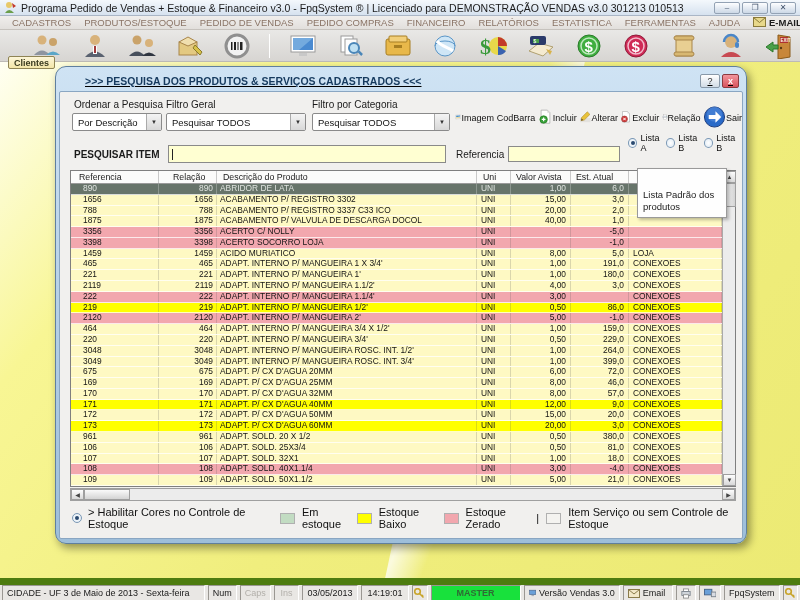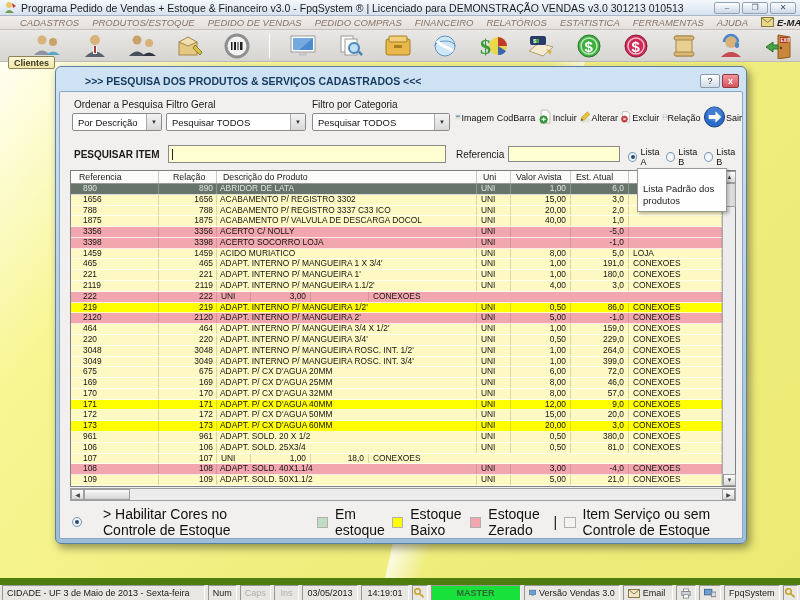--- a/index.html
+++ b/index.html
@@ -12,21 +12,21 @@
     background:linear-gradient(#f4f8fc,#d6e2ef); border-bottom:1px solid #aab6c6;
     display:flex; align-items:center; padding:0 4px; }
   .titlebar .ttext { font-size:10.5px; color:#1c1c1c; margin-left:4px; white-space:nowrap; }
   .winbtns { margin-left:auto; display:flex; gap:2px; }
   .winbtn { width:26px; height:12px; border:1px solid #93a2b4; border-radius:2px;
     background:linear-gradient(#fdfeff,#ccd8e6); font-size:8px; line-height:10px;
     text-align:center; color:#40516a; }
 
   .menubar { position:absolute; left:0; top:16px; width:800px; height:14px;
     background:linear-gradient(#f0eeec,#e2dfdc); border-bottom:1px solid #c6c2bd;
-    display:flex; align-items:center; gap:13px; padding:0 20px;font-style:italic; }
+    display:flex; align-items:center; gap:13px; padding:0 12px; }
   .menuitem { font-size:9.5px; color:#8a7466; white-space:nowrap; }
   .menuitem.email { color:#1d1d1d; display:flex; align-items:flex-start; gap:3px; font-weight:bold; }
 
   .toolbar { position:absolute; left:0; top:30px; width:800px; height:32px;
     background:linear-gradient(#e9e8e6,#d7d5d2); border-bottom:1px solid #bdbab6;
     display:flex; align-items:center; gap:17px; padding:0 6px 0 32px; }
   .tbico { width:32px; height:28px; display:flex; align-items:center; justify-content:center; }
   .tbsep { width:1px; height:24px; background:#b5b2ae; border-right:1px solid #fff; }
   .clientes-tip { position:absolute; left:8px; top:56px; background:linear-gradient(#fdf6d8,#f3e6a8);
     border:1px solid #8f8454; border-radius:2px; font-size:9px; font-weight:bold; color:#3a3a1f;
@@ -34,22 +34,22 @@
 
   
   .desktop { position:absolute; left:0; top:62px; width:800px; height:516px;
     background:linear-gradient(130deg,#fffff2 0%,#f8f694 22%,#f0ee7e 55%,#ecea74 100%); }
   .desktop:before { content:""; position:absolute; left:440px; top:0; width:90px; height:516px;
     background:linear-gradient(100deg,rgba(255,255,255,0) 30%,rgba(255,255,255,.75) 50%,rgba(255,255,255,0) 70%);
     transform:skewX(-12deg); }
 
   
   .dialog { position:absolute; left:55px; top:4px; width:692px; height:478px;
-    background:linear-gradient(#cfe3f4,#9dbeda); border:1px solid #5f7f9e; border-radius:6px;
-    box-shadow:3px 4px 8px rgba(0,0,0,.40); padding:3px; z-index:10; }
+    background:linear-gradient(#cfe3f4,#9dbeda); border:1px solid #5f7f9e; border-radius:11px;
+    box-shadow:3px 4px 8px rgba(0,0,0,.40); padding:3px; z-index:10;text-decoration:underline; }
   .dlg-titlebar { height:21px; display:flex; align-items:center; padding:0 4px 0 26px; }
   .dlg-title { font-size:10.5px; font-weight:bold; color:#163a5e; white-space:nowrap; }
   .dlg-btns { margin-left:auto; display:flex; gap:2px; }
   .dlg-help { width:20px; height:14px; border:1px solid #8898a8; border-radius:2px;
     background:linear-gradient(#ffffff,#d2dce6); font-size:9px; text-align:center; line-height:13px; color:#333; }
   .dlg-close { width:17px; height:14px; border:1px solid #8c3a40; border-radius:2px;
     background:linear-gradient(#f2959c,#d8545e); font-size:9px; font-weight:bold; text-align:center;
     line-height:13px; color:#fff; }
   .dlg-body { position:relative; width:684px; height:448px; background:#f1f0ee;
     border:1px solid #8aa6c2; border-radius:2px; }
@@ -67,25 +67,25 @@
   .actions { position:absolute; left:395px; top:2px; width:287px; height:46px;
     display:flex; justify-content:space-between; }
   .abtn { width:39px; display:flex; flex-direction:row; align-items:center; }
   .abtn .lbl { font-size:9px; color:#111; margin-top:1px; white-space:nowrap; }
 
   .radio { display:inline-flex; align-items:center; gap:3px; font-size:9px; color:#111; }
   .rdot { width:10px; height:10px; border-radius:50%; border:1px solid #7b98b5;
     background:radial-gradient(#ffffff,#dce8f2); position:relative; }
   .rdot.on:after { content:""; position:absolute; left:2px; top:2px; width:4px; height:4px;
     border-radius:50%; background:#2a4a70; }
-  .radios { position:absolute; left:568px; top:55px; display:flex; gap:0; }
+  .radios { position:absolute; left:568px; top:41px; display:flex; gap:0; }
 
   .tooltip { position:absolute; left:577px; top:76px; width:90px; background:#fefefe;
     border:1px solid #9a9a9a; box-shadow:2px 2px 3px rgba(0,0,0,.25); font-size:9.5px;
-    color:#222; padding:14px 5px 4px; z-index:30; line-height:12px; }
+    color:#222; padding:20px 5px 4px; z-index:30; line-height:12px; }
 
   
   .tableframe { position:absolute; left:10px; top:78px; width:666px; height:317px;
     border:1px solid #7f7f7f; background:#fff; }
   .thead { display:flex; height:13px; background:#fbfbfa; border-bottom:1px solid #9a9a9a; }
   .hcell { font-size:8.8px; color:#222; border-right:1px solid #c9c9c9; overflow:hidden;
     white-space:nowrap; line-height:12px; }
   .rows { position:absolute; left:0; top:13px; right:13px; bottom:0; display:flex; flex-direction:column; }
   .trow { flex:1; display:flex; overflow:hidden; border-bottom:1px solid rgba(255,255,255,.75); }
   .tcell { font-size:8.4px; line-height:9.6px; color:#141414; white-space:nowrap; overflow:hidden;
@@ -119,21 +119,21 @@
     background:linear-gradient(90deg,#fafafa,#d4d4d4); border:1px solid #9f9f9f; }
   .hscroll { position:absolute; left:10px; top:396px; width:666px; height:13px;
     background:#ececec; border:1px solid #9f9f9f; }
   .harrow { position:absolute; top:0; width:13px; height:11px; background:linear-gradient(#fdfdfd,#d8d8d8);
     border:1px solid #9f9f9f; font-size:6px; text-align:center; line-height:10px; color:#444; }
   .hthumb { position:absolute; left:13px; top:0; width:46px; height:11px;
     background:linear-gradient(#fafafa,#d4d4d4); border:1px solid #9f9f9f; }
 
   
   .legend { position:absolute; left:12px; top:414px; width:662px; display:flex;
-    gap:21px; font-size:14px; color:#111; }
+    gap:6px; font-size:11px; color:#111; }
   .swatch { width:18px; height:11px; border:1px solid #b0b0b0; }
   .leg-gap { width:14px; }
 
   
   .statusbar { position:absolute; left:0; top:578px; width:800px; height:22px;
     background:#e9e7e4; border-top:7px solid #4d7c0f; display:flex; align-items:flex-start;
     gap:3px; padding:0 2px; }
   .panel { height:16px; border:1px solid; border-color:#9a9792 #ffffff #ffffff #9a9792;
     background:#e9e7e4; font-size:9px; color:#1a1a1a; display:flex; align-items:center;
     padding:0 4px; white-space:nowrap; }
@@ -526,20 +526,21 @@
                 <div class="tcell c-cod">2119</div>
                 <div class="tcell c-desc">ADAPT. INTERNO P/ MANGUEIRA 1.1/2'</div>
                 <div class="tcell c-uni">UNI</div>
                 <div class="tcell c-val">4,00</div>
                 <div class="tcell c-est">3,0</div>
                 <div class="tcell c-cat">CONEXOES</div>
               </div>
               <div class="trow st-zero">
                 <div class="tcell c-ref">222</div>
                 <div class="tcell c-cod">222</div>
+                <div class="tcell c-desc">ADAPT. INTERNO P/ MANGUEIRA 1.1/4'</div>
                 <div class="tcell c-uni">UNI</div>
                 <div class="tcell c-val">3,00</div>
                 <div class="tcell c-est"></div>
                 <div class="tcell c-cat">CONEXOES</div>
               </div>
               <div class="trow st-low">
                 <div class="tcell c-ref">219</div>
                 <div class="tcell c-cod">219</div>
                 <div class="tcell c-desc">ADAPT. INTERNO P/ MANGUEIRA 1/2'</div>
                 <div class="tcell c-uni">UNI</div>
@@ -660,20 +661,21 @@
                 <div class="tcell c-cod">106</div>
                 <div class="tcell c-desc">ADAPT. SOLD. 25X3/4</div>
                 <div class="tcell c-uni">UNI</div>
                 <div class="tcell c-val">0,50</div>
                 <div class="tcell c-est">81,0</div>
                 <div class="tcell c-cat">CONEXOES</div>
               </div>
               <div class="trow st-ok">
                 <div class="tcell c-ref">107</div>
                 <div class="tcell c-cod">107</div>
+                <div class="tcell c-desc">ADAPT. SOLD. 32X1</div>
                 <div class="tcell c-uni">UNI</div>
                 <div class="tcell c-val">1,00</div>
                 <div class="tcell c-est">18,0</div>
                 <div class="tcell c-cat">CONEXOES</div>
               </div>
               <div class="trow st-zero">
                 <div class="tcell c-ref">108</div>
                 <div class="tcell c-cod">108</div>
                 <div class="tcell c-desc">ADAPT. SOLD. 40X1.1/4</div>
                 <div class="tcell c-uni">UNI</div>

